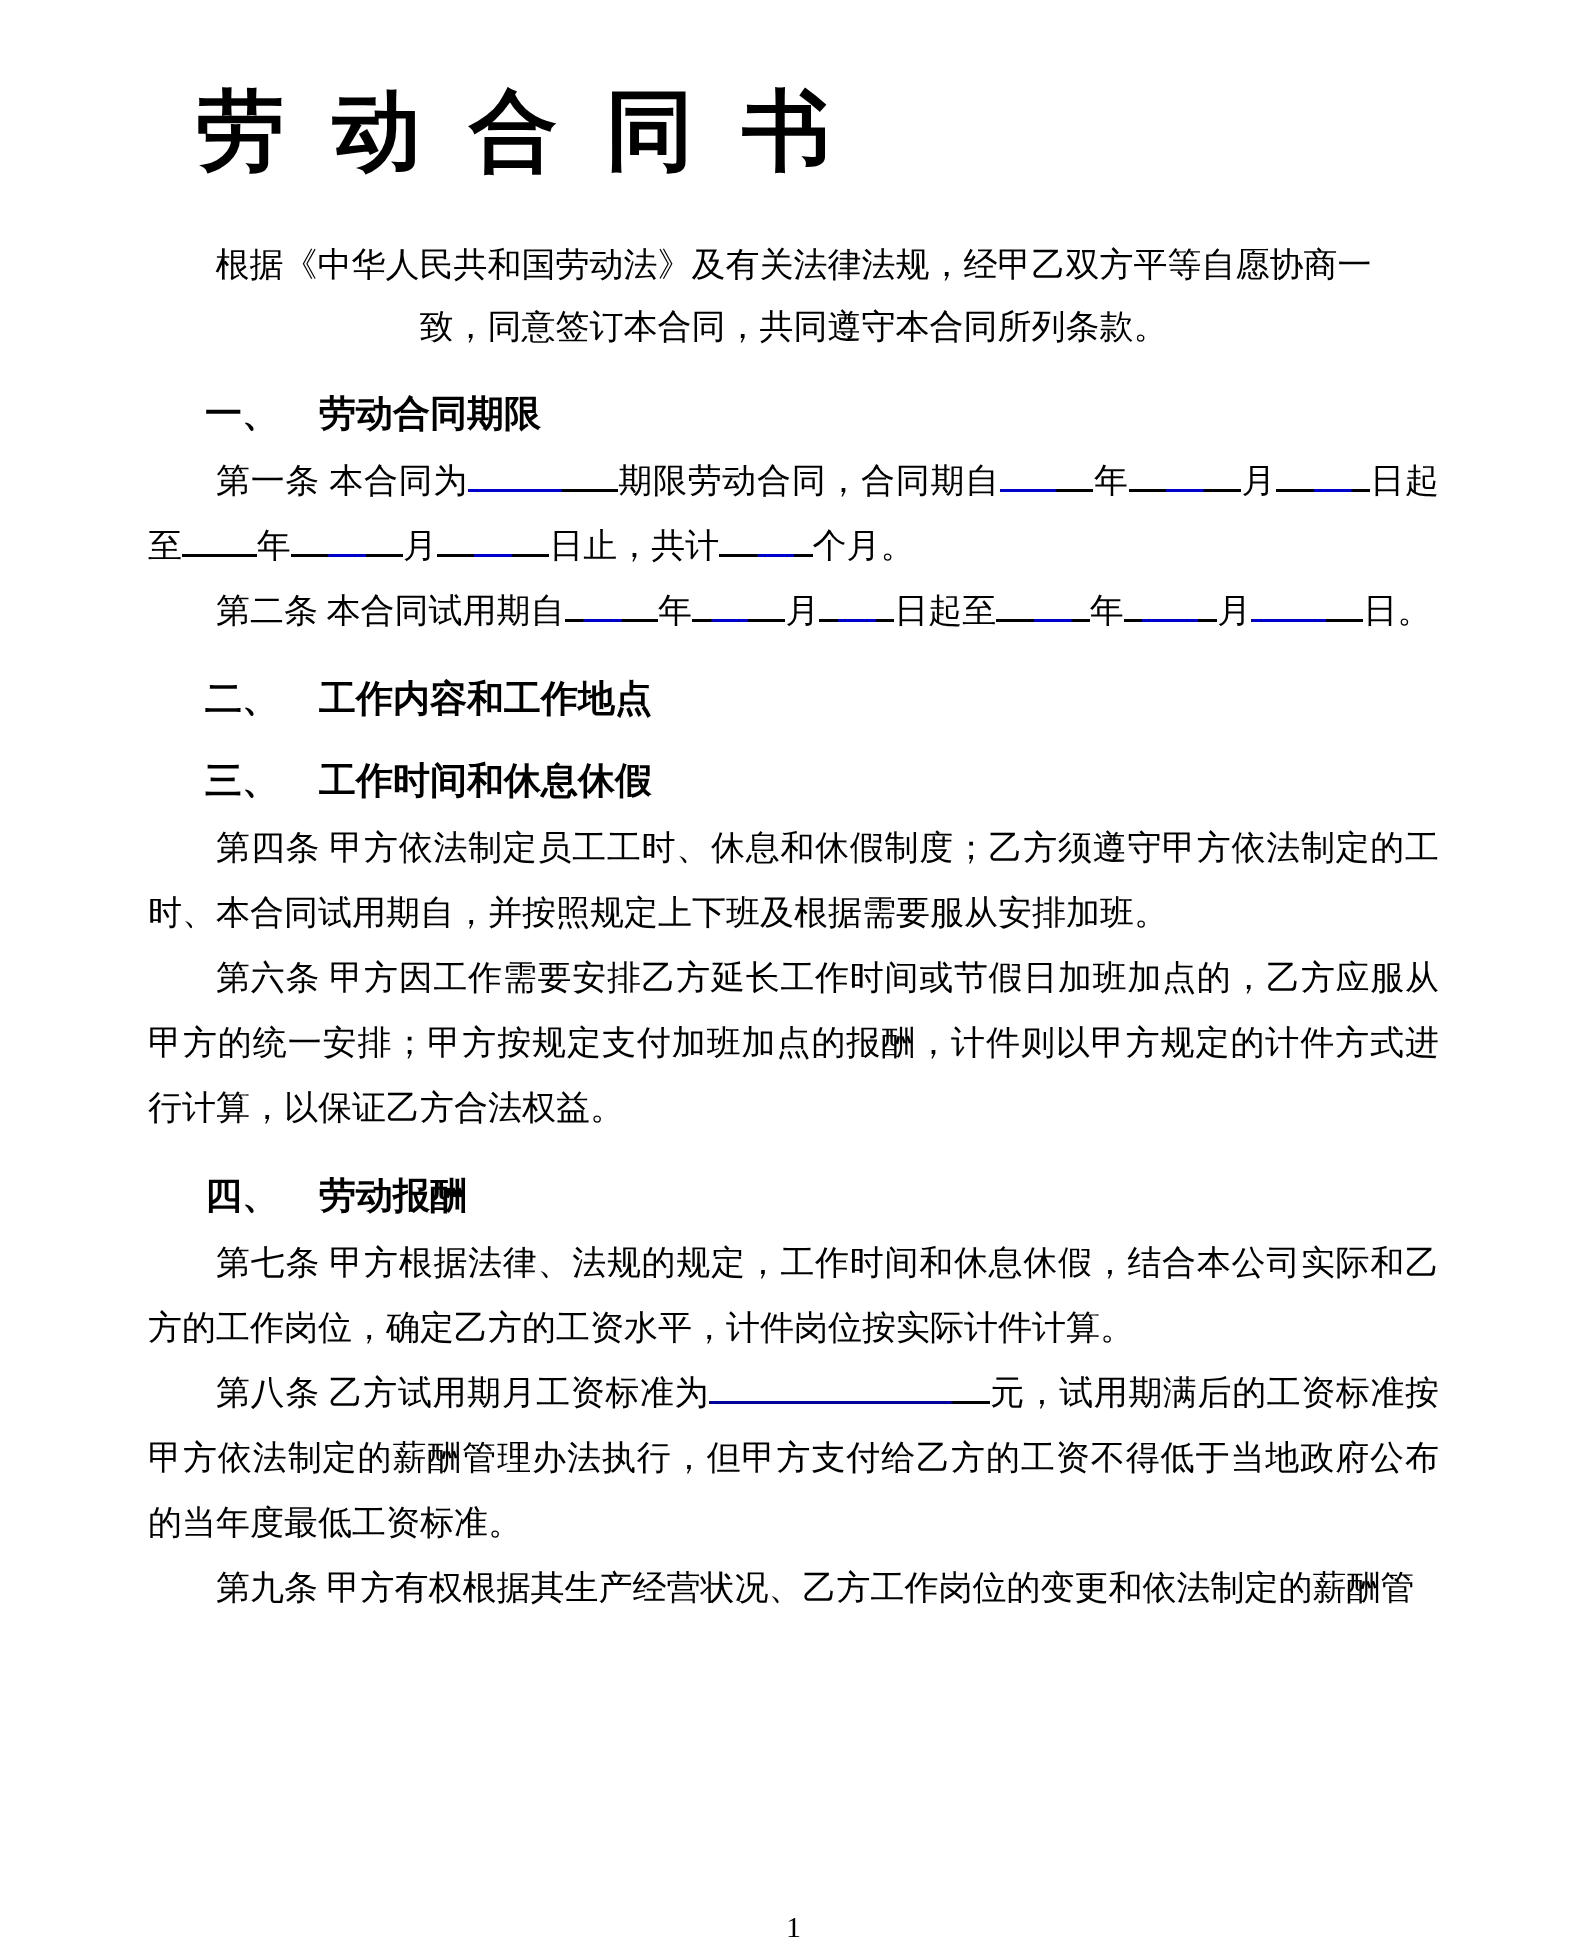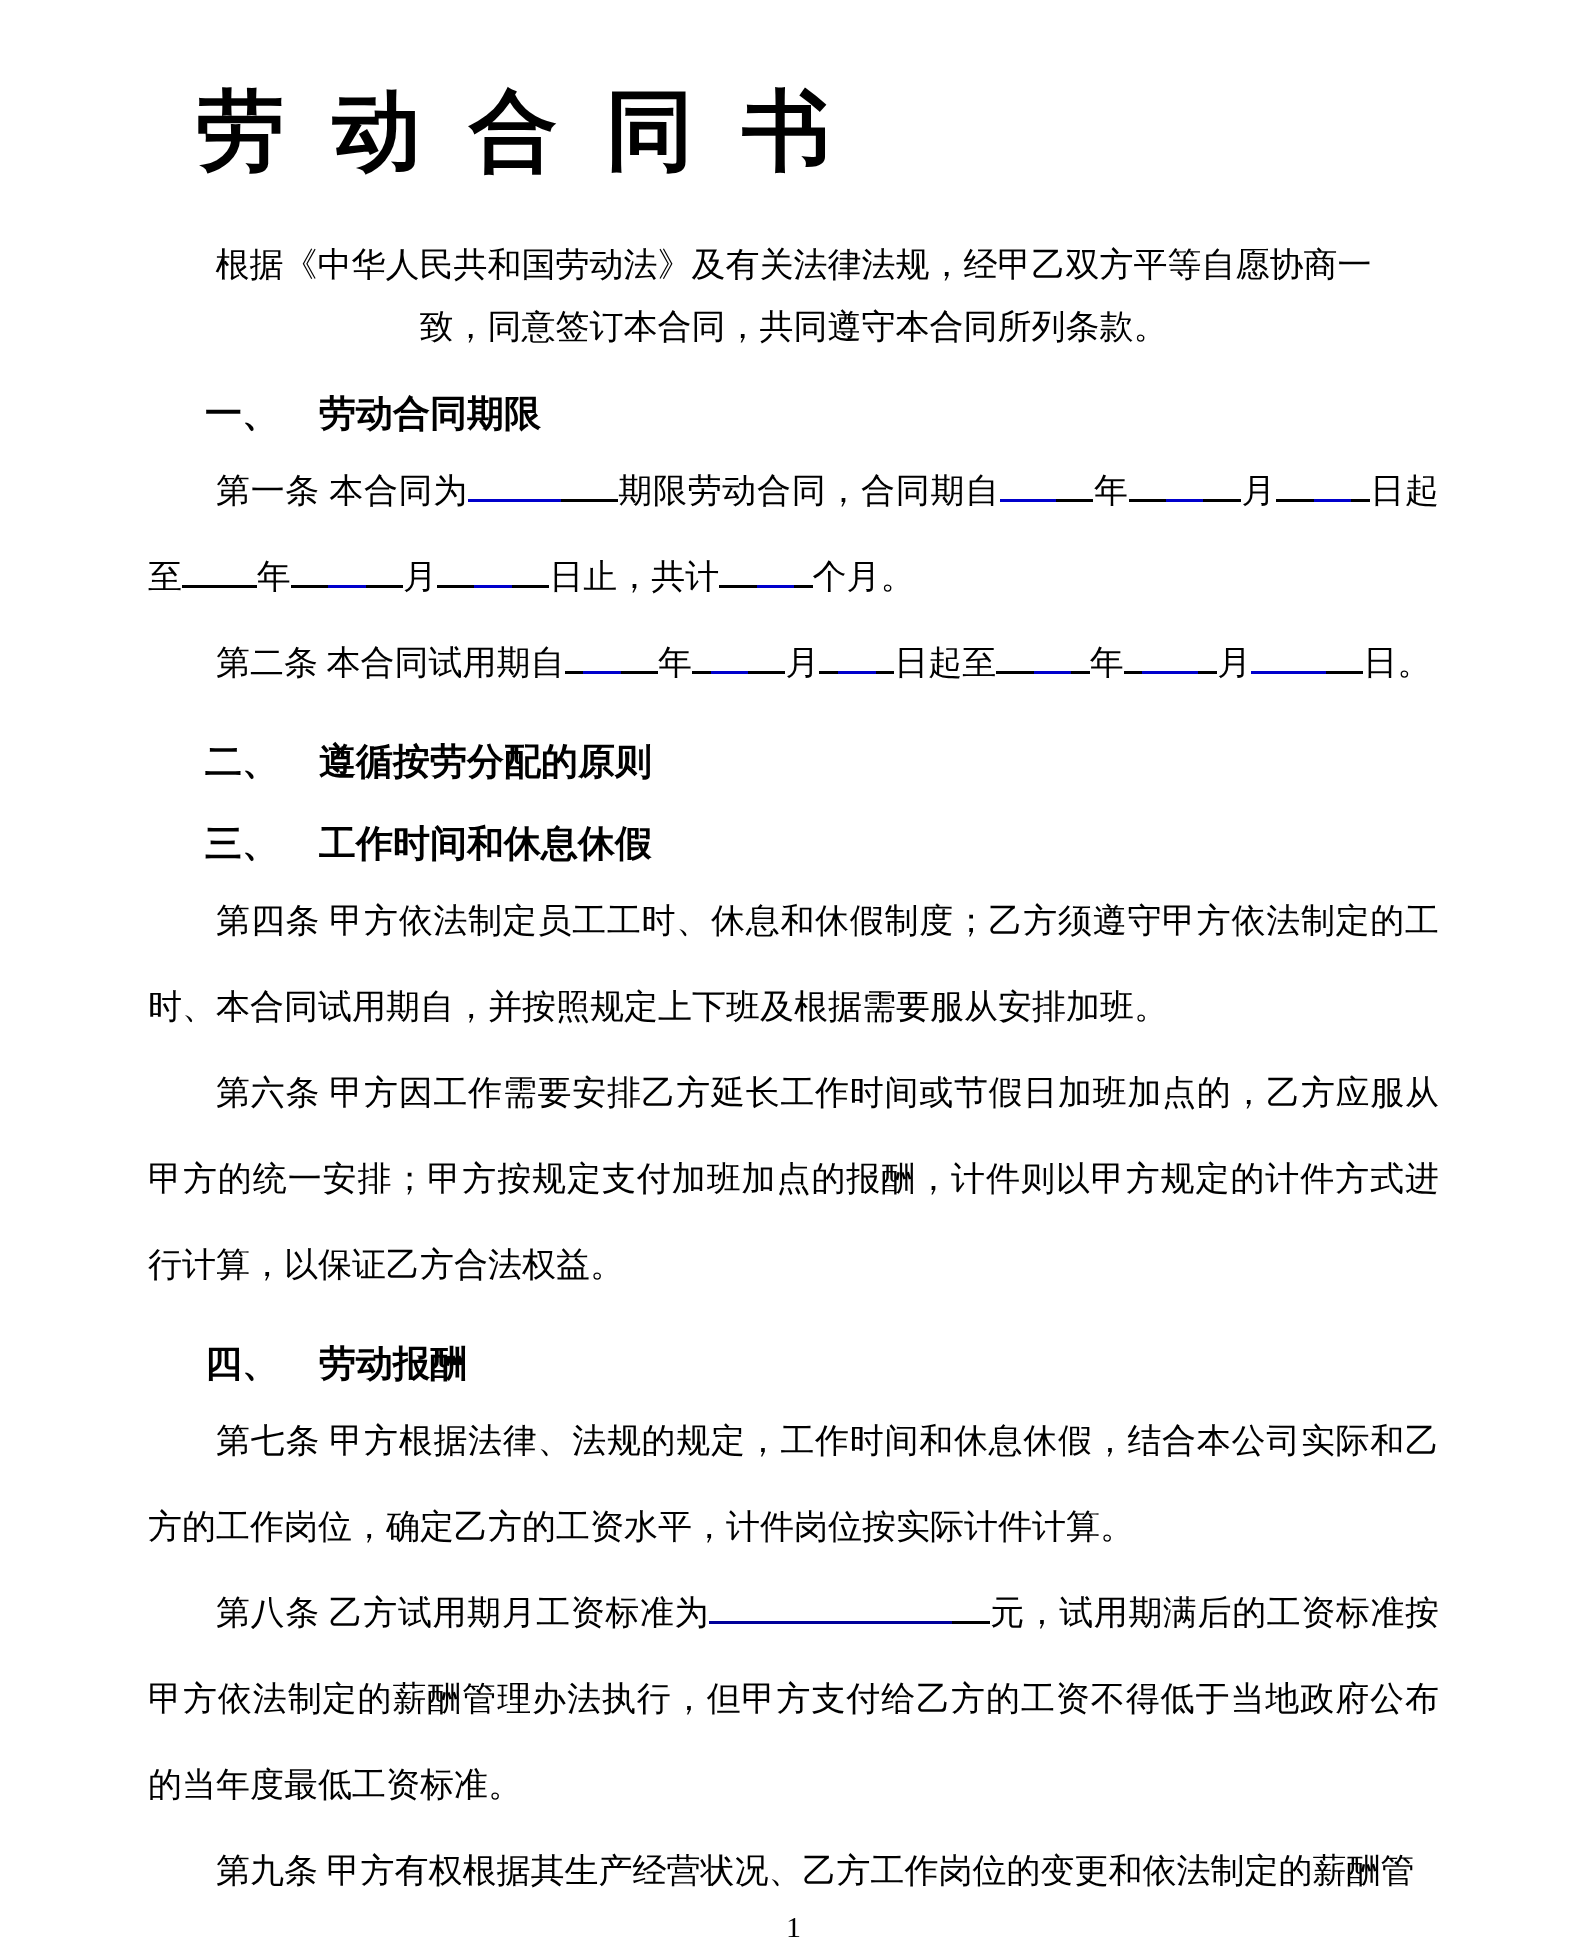--- a/index.html
+++ b/index.html
@@ -39,21 +39,21 @@
   .sec {
     margin: 30px 0 8px 57px;
     font-size: 37px;
     font-weight: bold;
     line-height: 52px;
   }
   .sec .sec-num { margin-right: 40px; }
   .clause {
     margin: 0;
     font-size: 34px;
-    line-height: 86px;
+    line-height: 65px;
     text-align: justify;
     text-indent: 2em;
   }
   .blank {
     display: inline-block;
     height: 0.92em;
     border-bottom: 3px solid #000000;
     vertical-align: baseline;
   }
   .u-black { border-color: #000000; }
@@ -78,21 +78,21 @@
 
   <p class="intro">根据《中华人民共和国劳动法》及有关法律法规，经甲乙双方平等自愿协商一致，同意签订本合同，共同遵守本合同所列条款。</p>
 
   <h2 class="sec">
     <span class="sec-num">一、</span><span>劳动合同期限</span>
   </h2>
   <p class="clause"><span>第一条 本合同为</span><span class="blank u-blue" style="width: 2.75em;"></span><span class="blank u-black" style="width: 1.65em;"></span><span>期限劳动合同，合同期自</span><span class="blank u-blue" style="width: 1.65em;"></span><span class="blank u-black" style="width: 1.1em;"></span><span>年</span><span class="blank u-black" style="width: 1.1em;"></span><span class="blank u-blue" style="width: 1.1em;"></span><span class="blank u-black" style="width: 1.1em;"></span><span>月</span><span class="blank u-black" style="width: 1.1em;"></span><span class="blank u-blue" style="width: 1.1em;"></span><span class="blank u-black" style="width: 0.55em;"></span><span>日起至</span><span class="blank u-black" style="width: 2.2em;"></span><span>年</span><span class="blank u-black" style="width: 1.1em;"></span><span class="blank u-blue" style="width: 1.1em;"></span><span class="blank u-black" style="width: 1.1em;"></span><span>月</span><span class="blank u-black" style="width: 1.1em;"></span><span class="blank u-blue" style="width: 1.1em;"></span><span class="blank u-black" style="width: 1.1em;"></span><span>日止，共计</span><span class="blank u-black" style="width: 1.1em;"></span><span class="blank u-blue" style="width: 1.1em;"></span><span class="blank u-black" style="width: 0.55em;"></span><span>个月。</span></p>
   <p class="clause"><span>第二条 本合同试用期自</span><span class="blank u-black" style="width: 0.55em;"></span><span class="blank u-blue" style="width: 1.1em;"></span><span class="blank u-black" style="width: 1.1em;"></span><span>年</span><span class="blank u-black" style="width: 0.55em;"></span><span class="blank u-blue" style="width: 1.1em;"></span><span class="blank u-black" style="width: 1.1em;"></span><span>月</span><span class="blank u-black" style="width: 0.55em;"></span><span class="blank u-blue" style="width: 1.1em;"></span><span class="blank u-black" style="width: 0.55em;"></span><span>日起至</span><span class="blank u-black" style="width: 1.1em;"></span><span class="blank u-blue" style="width: 1.1em;"></span><span class="blank u-black" style="width: 0.55em;"></span><span>年</span><span class="blank u-black" style="width: 0.55em;"></span><span class="blank u-blue" style="width: 1.65em;"></span><span class="blank u-black" style="width: 0.55em;"></span><span>月</span><span class="blank u-blue" style="width: 2.2em;"></span><span class="blank u-black" style="width: 1.1em;"></span><span>日。</span></p>
 
   <h2 class="sec">
-    <span class="sec-num">二、</span><span>遵循按劳分配的原则</span>
+    <span class="sec-num">二、</span><span>工作内容和工作地点</span>
   </h2>
 
   <h2 class="sec">
     <span class="sec-num">三、</span><span>工作时间和休息休假</span>
   </h2>
   <p class="clause"><span>第四条 甲方依法制定员工工时、休息和休假制度；乙方须遵守甲方依法制定的工时、本合同试用期自，并按照规定上下班及根据需要服从安排加班。</span></p>
   <p class="clause"><span>第六条 甲方因工作需要安排乙方延长工作时间或节假日加班加点的，乙方应服从甲方的统一安排；甲方按规定支付加班加点的报酬，计件则以甲方规定的计件方式进行计算，以保证乙方合法权益。</span></p>
 
   <h2 class="sec">
     <span class="sec-num">四、</span><span>劳动报酬</span>

